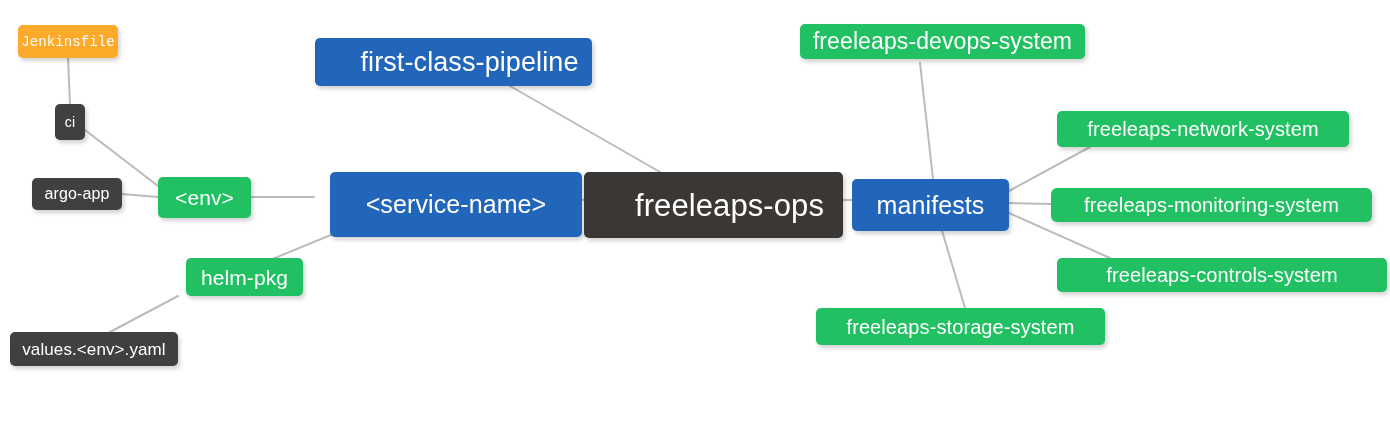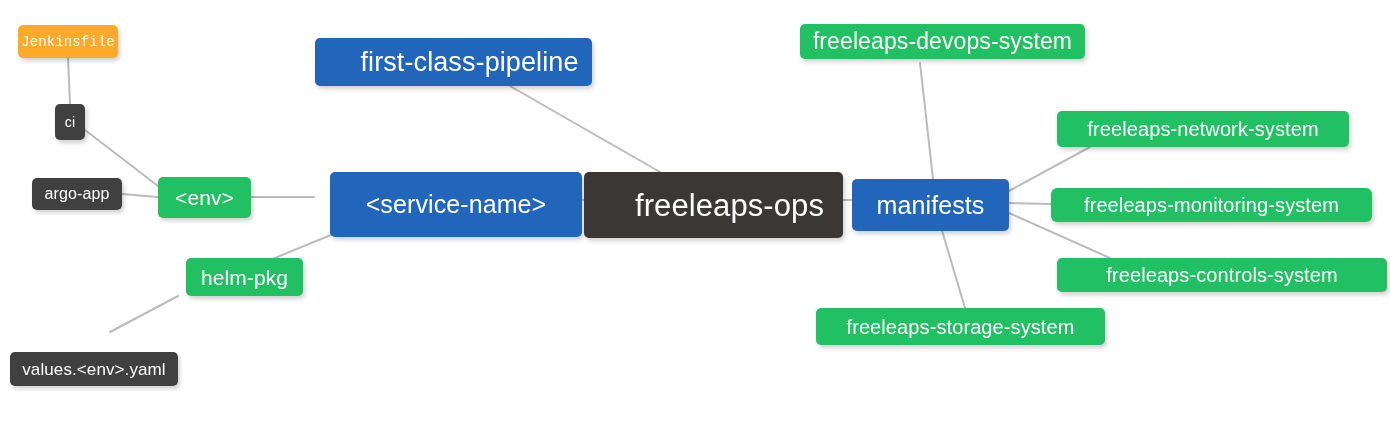--- a/index.html
+++ b/index.html
@@ -81,21 +81,21 @@
       </div>
       <div class="node c-red" style="left: 32px; top: 178px; width: 90px; height: 32px; font-size: 16px;">
         <span class="node-label">argo-app</span>
       </div>
       <div class="node c-green" style="left: 158px; top: 177px; width: 93px; height: 41px; font-size: 21px; align-items: center;">
         <span class="node-label">&lt;env&gt;</span>
       </div>
       <div class="node c-green" style="left: 148px; top: 258px; width: 117px; height: 38px; font-size: 21px; margin-left: 38px;">
         <span class="node-label">helm-pkg</span>
       </div>
-      <div class="node c-red" style="left: 10px; top: 332px; width: 168px; height: 34px; font-size: 17px; margin-top: 20px;">
+      <div class="node c-red" style="left: 10px; top: 332px; width: 168px; height: 34px; font-size: 17px;">
         <span class="node-label">values.&lt;env&gt;.yaml</span>
       </div>
       <div class="node c-blue" style="left: 315px; top: 38px; width: 277px; height: 48px; font-size: 27px; padding-left: 32px;">
         <span class="node-label">first-class-pipeline</span>
       </div>
       <div class="node c-blue" style="left: 314px; top: 172px; width: 252px; height: 65px; font-size: 25px; margin-left: 16px;">
         <span class="node-label">&lt;service-name&gt;</span>
       </div>
       <div class="node c-root" style="left: 584px; top: 172px; width: 259px; height: 66px; font-size: 31px;">
         <span class="node-label">freeleaps-ops</span>

